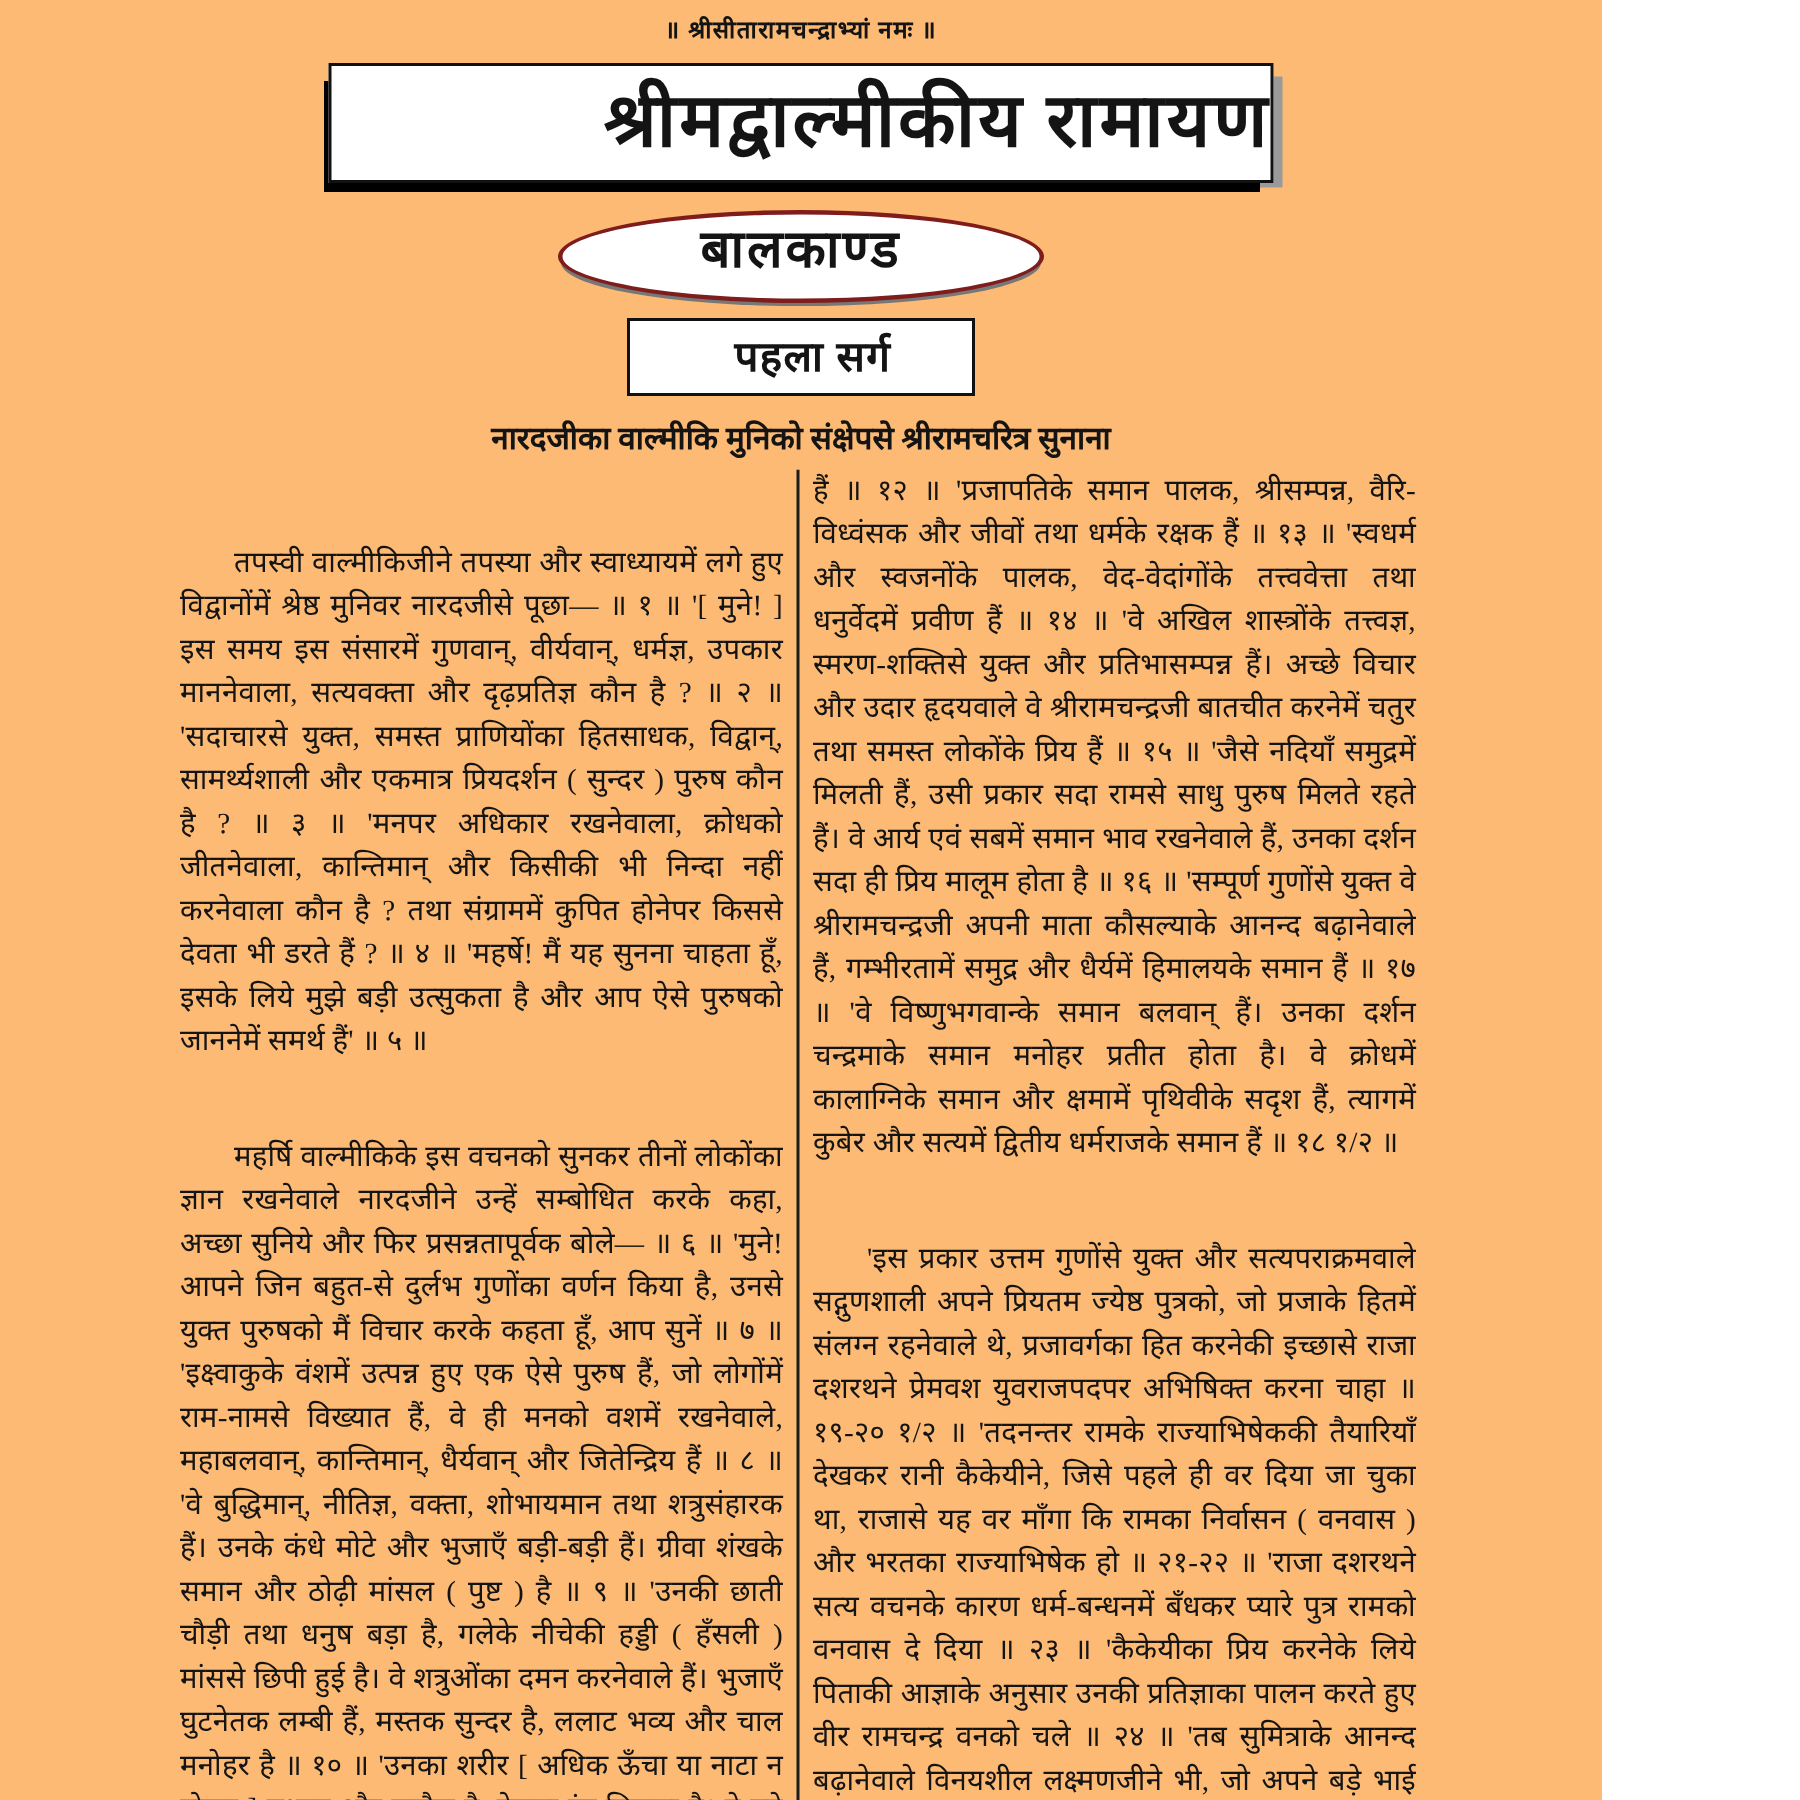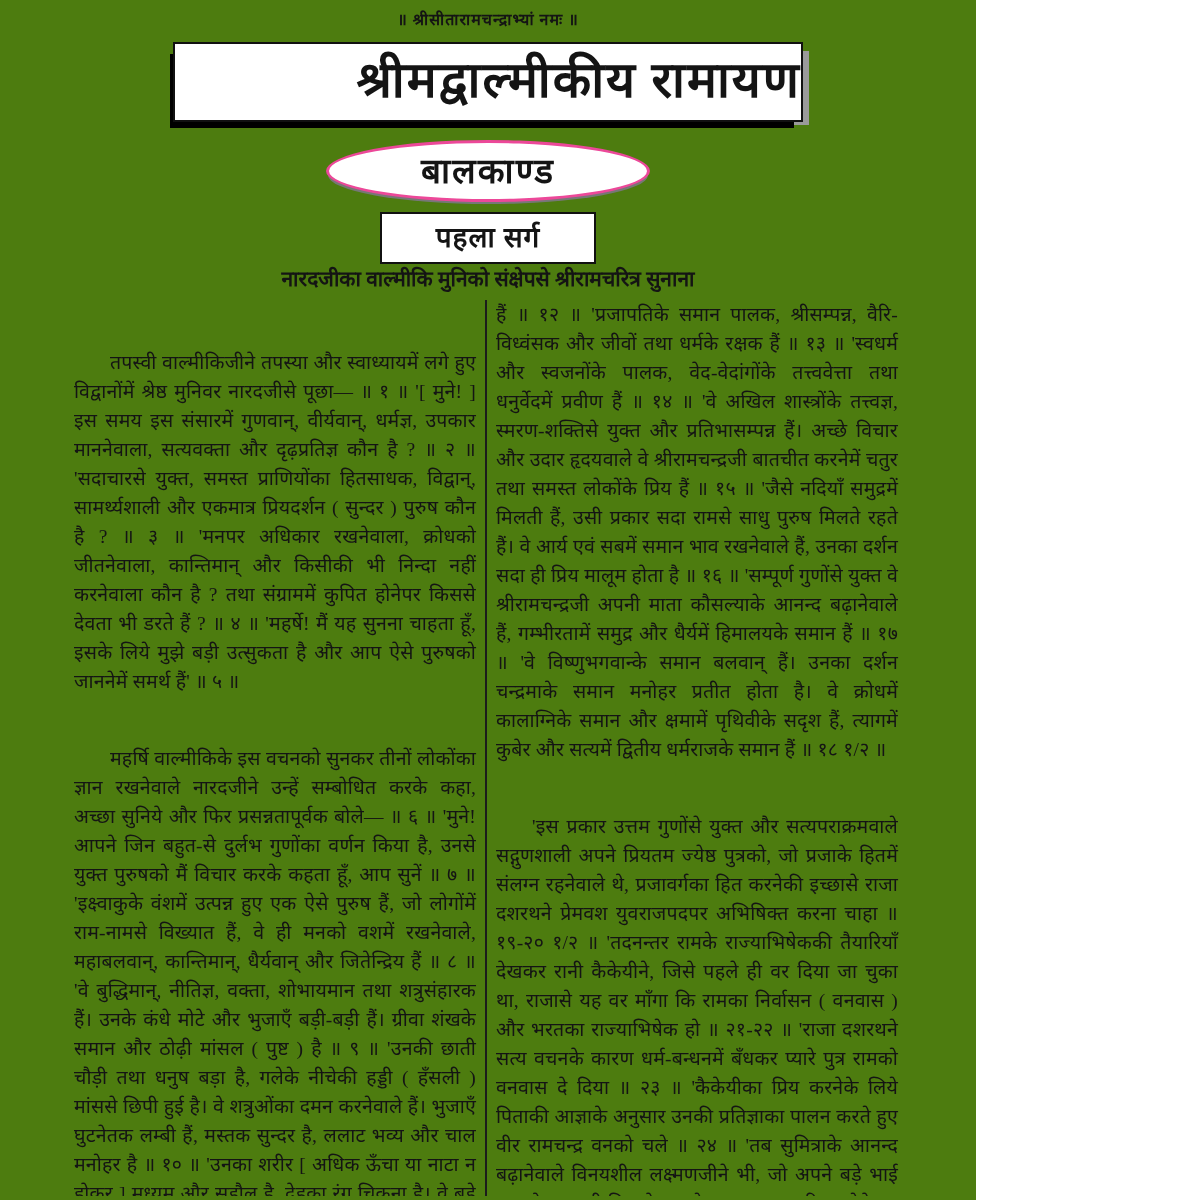--- a/index.html
+++ b/index.html
@@ -4,23 +4,23 @@
 <style>
   html,body{margin:0;padding:0;}
   body{
     width:1200px;height:1200px;
     background:#ffffff;
     color:#141414;
     font-family:"Liberation Serif","DejaVu Serif",serif;
     overflow:hidden;
   }
   .page{
-    width:976px;height:1200px;
+    width:1068px;height:1200px;
     position:relative;
-    background:#4d7c0f;
+    background:#fdba74;
   }
   .invocation{
     text-align:center;
     font-size:16px;
     font-weight:bold;
     padding-top:8px;
     letter-spacing:1px;
   }
   .title-box{
     width:626px;
@@ -35,49 +35,50 @@
     margin:0;
     font-size:50px;
     line-height:60px;
     font-weight:bold;
     letter-spacing:2px;
     text-align:right;
   }
   .kanda-ellipse{
     width:318px;height:56px;
     margin:18px auto 0 auto;
-    border:3px solid #ec4899;
+    border:3px solid #7f1d1d;
     border-radius:50%;
     box-shadow:0 4px 0 -2px #777;
-    display:flex;align-items:center;justify-content:center;
+    display:flex;align-items:flex-start;justify-content:center;
     background:#fff;
   }
   .kanda-ellipse span{
     font-size:35px;
     font-weight:bold;
     letter-spacing:2px;
     transform:translateY(-2px);
   }
   .sarga-box{
     width:212px;
     margin:10px auto 0 auto;
     border:2px solid #111;
     text-align:center;
-    padding:3px 0 7px 0;
+    padding:3px 0 7px 16px;
     background:#fff;
   }
   .sarga-box span{
     font-size:28px;
     font-weight:bold;
     letter-spacing:1px;
   }
   .section-heading{
     text-align:center;
     font-size:21px;
     font-weight:bold;
+    margin-top:13px;
   }
   .columns{
     width:828px;
     margin:8px auto 0 auto;
     display:flex;
     height:896px;
     overflow:hidden;
   }
   .col{
     width:402px;

